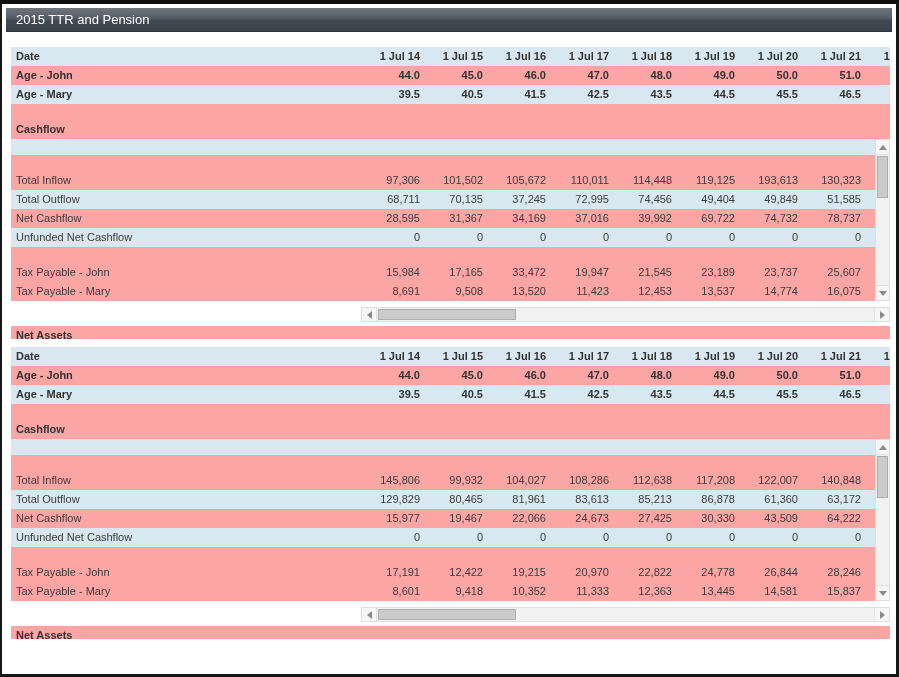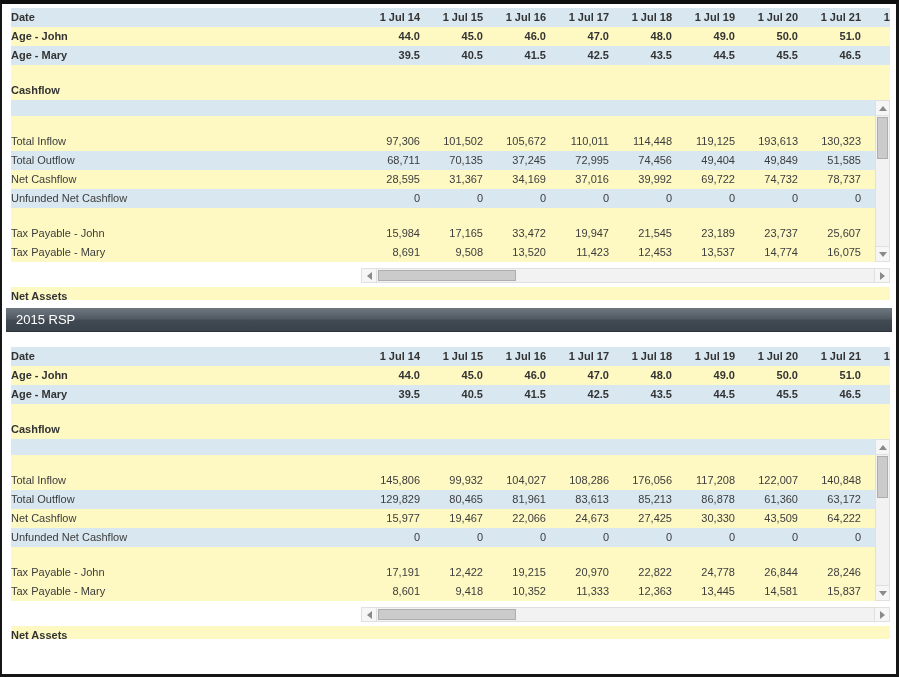--- a/index.html
+++ b/index.html
@@ -17,26 +17,26 @@
   .panel + .panel { margin-top:8px; }
   .panel-header {
     height:23px; line-height:23px;
     background:linear-gradient(to bottom,#6e777f 0%,#535c64 45%,#414a52 55%,#39414a 100%);
     color:#ffffff; font-size:13px; padding:0 10px;
     margin-bottom:15px;
     border-bottom:1px solid #2e353c;
   }
   .table-wrap { position:relative; margin:0 3px 0 5px; width:879px; }
   .rows { width:879px; }
-  .row { display:flex; height:19px; line-height:19px; font-size:11px; color:#3c3c3c; overflow:hidden; width:879px; background:#fef9c3; }
+  .row { display:flex; height:19px; line-height:19px; font-size:11px; color:#3c3c3c; overflow:hidden; width:879px; background:#fca5a5; }
   .row.shade { background:#d8e7f0; }
   .row.bold .cell { font-weight:bold; color:#333333; }
   .row.spacer { height:16px; }
   .cell { box-sizing:border-box; white-space:nowrap; overflow:hidden; flex:none; }
-  .cell.label { width:350px; }
+  .cell.label { width:350px; padding-left:5px; }
   .cell.val { width:63px; padding-right:4px; text-align:right; }
   .cell.extra { width:63px; padding-right:4px; text-align:right; }
 
   
   .vscroll {
     position:absolute; top:92px; right:0; width:15px; height:162px;
     background:#f2f2f2; border:1px solid #e0e0e0; box-sizing:border-box;
     display:flex; flex-direction:column;
   }
   .vscroll .sbtn { height:14px; flex:none; background:#f6f6f6; border-bottom:1px solid #e0e0e0; display:flex; align-items:center; justify-content:center; cursor:pointer; }
@@ -58,20 +58,167 @@
   .tri-down  { width:0; height:0; border-left:4px solid transparent; border-right:4px solid transparent; border-top:5px solid #8a8a8a; }
   .tri-left  { width:0; height:0; border-top:4px solid transparent; border-bottom:4px solid transparent; border-right:5px solid #8a8a8a; }
   .tri-right { width:0; height:0; border-top:4px solid transparent; border-bottom:4px solid transparent; border-left:5px solid #8a8a8a; }
 
   .cutoff { margin-top:4px; height:13px; overflow:hidden; width:879px; }
 </style>
 </head>
 <body>
 
 <div class="frame">
+
+  <section class="panel">
+    <div class="panel-header">
+      <span>2015 TTR and Pension</span>
+    </div>
+    <div class="table-wrap">
+      <div class="rows">
+          <div class="row shade bold">
+            <div class="cell label">Date</div>
+            <div class="cell val">1 Jul 14</div>
+            <div class="cell val">1 Jul 15</div>
+            <div class="cell val">1 Jul 16</div>
+            <div class="cell val">1 Jul 17</div>
+            <div class="cell val">1 Jul 18</div>
+            <div class="cell val">1 Jul 19</div>
+            <div class="cell val">1 Jul 20</div>
+            <div class="cell val">1 Jul 21</div>
+            <div class="cell extra">1 Jul 22</div>
+          </div>
+          <div class="row bold">
+            <div class="cell label">Age - John</div>
+            <div class="cell val">44.0</div>
+            <div class="cell val">45.0</div>
+            <div class="cell val">46.0</div>
+            <div class="cell val">47.0</div>
+            <div class="cell val">48.0</div>
+            <div class="cell val">49.0</div>
+            <div class="cell val">50.0</div>
+            <div class="cell val">51.0</div>
+          </div>
+          <div class="row shade bold">
+            <div class="cell label">Age - Mary</div>
+            <div class="cell val">39.5</div>
+            <div class="cell val">40.5</div>
+            <div class="cell val">41.5</div>
+            <div class="cell val">42.5</div>
+            <div class="cell val">43.5</div>
+            <div class="cell val">44.5</div>
+            <div class="cell val">45.5</div>
+            <div class="cell val">46.5</div>
+          </div>
+          <div class="row spacer"></div>
+          <div class="row bold">
+            <div class="cell label">Cashflow</div>
+          </div>
+          <div class="row shade spacer"></div>
+          <div class="row spacer"></div>
+          <div class="row">
+            <div class="cell label">Total Inflow</div>
+            <div class="cell val">97,306</div>
+            <div class="cell val">101,502</div>
+            <div class="cell val">105,672</div>
+            <div class="cell val">110,011</div>
+            <div class="cell val">114,448</div>
+            <div class="cell val">119,125</div>
+            <div class="cell val">193,613</div>
+            <div class="cell val">130,323</div>
+          </div>
+          <div class="row shade">
+            <div class="cell label">Total Outflow</div>
+            <div class="cell val">68,711</div>
+            <div class="cell val">70,135</div>
+            <div class="cell val">37,245</div>
+            <div class="cell val">72,995</div>
+            <div class="cell val">74,456</div>
+            <div class="cell val">49,404</div>
+            <div class="cell val">49,849</div>
+            <div class="cell val">51,585</div>
+          </div>
+          <div class="row">
+            <div class="cell label">Net Cashflow</div>
+            <div class="cell val">28,595</div>
+            <div class="cell val">31,367</div>
+            <div class="cell val">34,169</div>
+            <div class="cell val">37,016</div>
+            <div class="cell val">39,992</div>
+            <div class="cell val">69,722</div>
+            <div class="cell val">74,732</div>
+            <div class="cell val">78,737</div>
+          </div>
+          <div class="row shade">
+            <div class="cell label">Unfunded Net Cashflow</div>
+            <div class="cell val">0</div>
+            <div class="cell val">0</div>
+            <div class="cell val">0</div>
+            <div class="cell val">0</div>
+            <div class="cell val">0</div>
+            <div class="cell val">0</div>
+            <div class="cell val">0</div>
+            <div class="cell val">0</div>
+          </div>
+          <div class="row spacer"></div>
+          <div class="row">
+            <div class="cell label">Tax Payable - John</div>
+            <div class="cell val">15,984</div>
+            <div class="cell val">17,165</div>
+            <div class="cell val">33,472</div>
+            <div class="cell val">19,947</div>
+            <div class="cell val">21,545</div>
+            <div class="cell val">23,189</div>
+            <div class="cell val">23,737</div>
+            <div class="cell val">25,607</div>
+          </div>
+          <div class="row">
+            <div class="cell label">Tax Payable - Mary</div>
+            <div class="cell val">8,691</div>
+            <div class="cell val">9,508</div>
+            <div class="cell val">13,520</div>
+            <div class="cell val">11,423</div>
+            <div class="cell val">12,453</div>
+            <div class="cell val">13,537</div>
+            <div class="cell val">14,774</div>
+            <div class="cell val">16,075</div>
+          </div>
+        </div>
+
+      <div class="vscroll">
+        <div class="sbtn">
+          <span class="tri-up"></span>
+        </div>
+        <div class="track">
+          <div class="thumb"></div>
+        </div>
+        <div class="sbtn bottom">
+          <span class="tri-down"></span>
+        </div>
+      </div>
+
+      <div class="hscroll">
+        <div class="sbtn">
+          <span class="tri-left"></span>
+        </div>
+        <div class="track">
+          <div class="thumb"></div>
+        </div>
+        <div class="sbtn right">
+          <span class="tri-right"></span>
+        </div>
+      </div>
+
+      <div class="cutoff">
+        <div class="row bold">
+          <div class="cell label">Net Assets</div>
+        </div>
+      </div>
+    </div>
+  </section>
 
   <section class="panel">
     <div class="table-wrap">
       <div class="rows">
           <div class="row shade bold">
             <div class="cell label">Date</div>
             <div class="cell val">1 Jul 14</div>
             <div class="cell val">1 Jul 15</div>
             <div class="cell val">1 Jul 16</div>
             <div class="cell val">1 Jul 17</div>
@@ -104,172 +251,25 @@
             <div class="cell val">46.5</div>
           </div>
           <div class="row spacer"></div>
           <div class="row bold">
             <div class="cell label">Cashflow</div>
           </div>
           <div class="row shade spacer"></div>
           <div class="row spacer"></div>
           <div class="row">
             <div class="cell label">Total Inflow</div>
-            <div class="cell val">97,306</div>
-            <div class="cell val">101,502</div>
-            <div class="cell val">105,672</div>
-            <div class="cell val">110,011</div>
-            <div class="cell val">114,448</div>
-            <div class="cell val">119,125</div>
-            <div class="cell val">193,613</div>
-            <div class="cell val">130,323</div>
-          </div>
-          <div class="row shade">
-            <div class="cell label">Total Outflow</div>
-            <div class="cell val">68,711</div>
-            <div class="cell val">70,135</div>
-            <div class="cell val">37,245</div>
-            <div class="cell val">72,995</div>
-            <div class="cell val">74,456</div>
-            <div class="cell val">49,404</div>
-            <div class="cell val">49,849</div>
-            <div class="cell val">51,585</div>
-          </div>
-          <div class="row">
-            <div class="cell label">Net Cashflow</div>
-            <div class="cell val">28,595</div>
-            <div class="cell val">31,367</div>
-            <div class="cell val">34,169</div>
-            <div class="cell val">37,016</div>
-            <div class="cell val">39,992</div>
-            <div class="cell val">69,722</div>
-            <div class="cell val">74,732</div>
-            <div class="cell val">78,737</div>
-          </div>
-          <div class="row shade">
-            <div class="cell label">Unfunded Net Cashflow</div>
-            <div class="cell val">0</div>
-            <div class="cell val">0</div>
-            <div class="cell val">0</div>
-            <div class="cell val">0</div>
-            <div class="cell val">0</div>
-            <div class="cell val">0</div>
-            <div class="cell val">0</div>
-            <div class="cell val">0</div>
-          </div>
-          <div class="row spacer"></div>
-          <div class="row">
-            <div class="cell label">Tax Payable - John</div>
-            <div class="cell val">15,984</div>
-            <div class="cell val">17,165</div>
-            <div class="cell val">33,472</div>
-            <div class="cell val">19,947</div>
-            <div class="cell val">21,545</div>
-            <div class="cell val">23,189</div>
-            <div class="cell val">23,737</div>
-            <div class="cell val">25,607</div>
-          </div>
-          <div class="row">
-            <div class="cell label">Tax Payable - Mary</div>
-            <div class="cell val">8,691</div>
-            <div class="cell val">9,508</div>
-            <div class="cell val">13,520</div>
-            <div class="cell val">11,423</div>
-            <div class="cell val">12,453</div>
-            <div class="cell val">13,537</div>
-            <div class="cell val">14,774</div>
-            <div class="cell val">16,075</div>
-          </div>
-        </div>
-
-      <div class="vscroll">
-        <div class="sbtn">
-          <span class="tri-up"></span>
-        </div>
-        <div class="track">
-          <div class="thumb"></div>
-        </div>
-        <div class="sbtn bottom">
-          <span class="tri-down"></span>
-        </div>
-      </div>
-
-      <div class="hscroll">
-        <div class="sbtn">
-          <span class="tri-left"></span>
-        </div>
-        <div class="track">
-          <div class="thumb"></div>
-        </div>
-        <div class="sbtn right">
-          <span class="tri-right"></span>
-        </div>
-      </div>
-
-      <div class="cutoff">
-        <div class="row bold">
-          <div class="cell label">Net Assets</div>
-        </div>
-      </div>
-    </div>
-  </section>
-
-  <section class="panel">
-    <div class="panel-header">
-      <span>2015 RSP</span>
-    </div>
-    <div class="table-wrap">
-      <div class="rows">
-          <div class="row shade bold">
-            <div class="cell label">Date</div>
-            <div class="cell val">1 Jul 14</div>
-            <div class="cell val">1 Jul 15</div>
-            <div class="cell val">1 Jul 16</div>
-            <div class="cell val">1 Jul 17</div>
-            <div class="cell val">1 Jul 18</div>
-            <div class="cell val">1 Jul 19</div>
-            <div class="cell val">1 Jul 20</div>
-            <div class="cell val">1 Jul 21</div>
-            <div class="cell extra">1 Jul 22</div>
-          </div>
-          <div class="row bold">
-            <div class="cell label">Age - John</div>
-            <div class="cell val">44.0</div>
-            <div class="cell val">45.0</div>
-            <div class="cell val">46.0</div>
-            <div class="cell val">47.0</div>
-            <div class="cell val">48.0</div>
-            <div class="cell val">49.0</div>
-            <div class="cell val">50.0</div>
-            <div class="cell val">51.0</div>
-          </div>
-          <div class="row shade bold">
-            <div class="cell label">Age - Mary</div>
-            <div class="cell val">39.5</div>
-            <div class="cell val">40.5</div>
-            <div class="cell val">41.5</div>
-            <div class="cell val">42.5</div>
-            <div class="cell val">43.5</div>
-            <div class="cell val">44.5</div>
-            <div class="cell val">45.5</div>
-            <div class="cell val">46.5</div>
-          </div>
-          <div class="row spacer"></div>
-          <div class="row bold">
-            <div class="cell label">Cashflow</div>
-          </div>
-          <div class="row shade spacer"></div>
-          <div class="row spacer"></div>
-          <div class="row">
-            <div class="cell label">Total Inflow</div>
             <div class="cell val">145,806</div>
             <div class="cell val">99,932</div>
             <div class="cell val">104,027</div>
             <div class="cell val">108,286</div>
-            <div class="cell val">176,056</div>
+            <div class="cell val">112,638</div>
             <div class="cell val">117,208</div>
             <div class="cell val">122,007</div>
             <div class="cell val">140,848</div>
           </div>
           <div class="row shade">
             <div class="cell label">Total Outflow</div>
             <div class="cell val">129,829</div>
             <div class="cell val">80,465</div>
             <div class="cell val">81,961</div>
             <div class="cell val">83,613</div>

